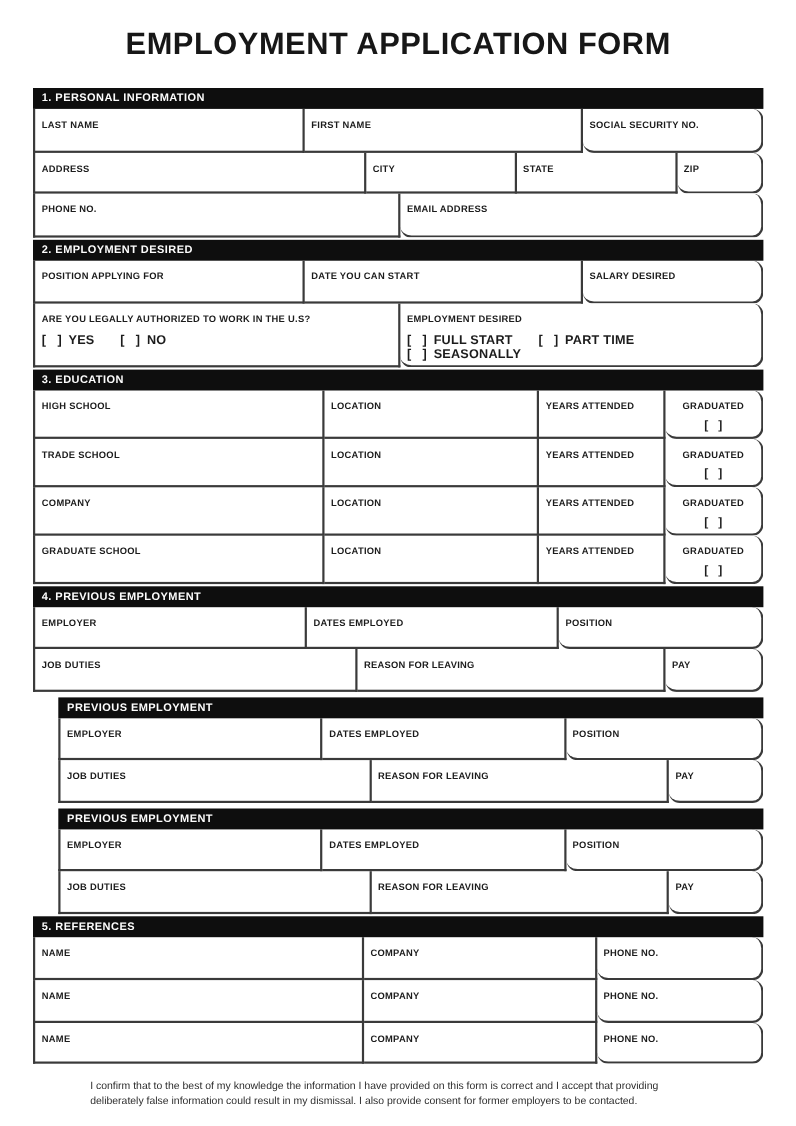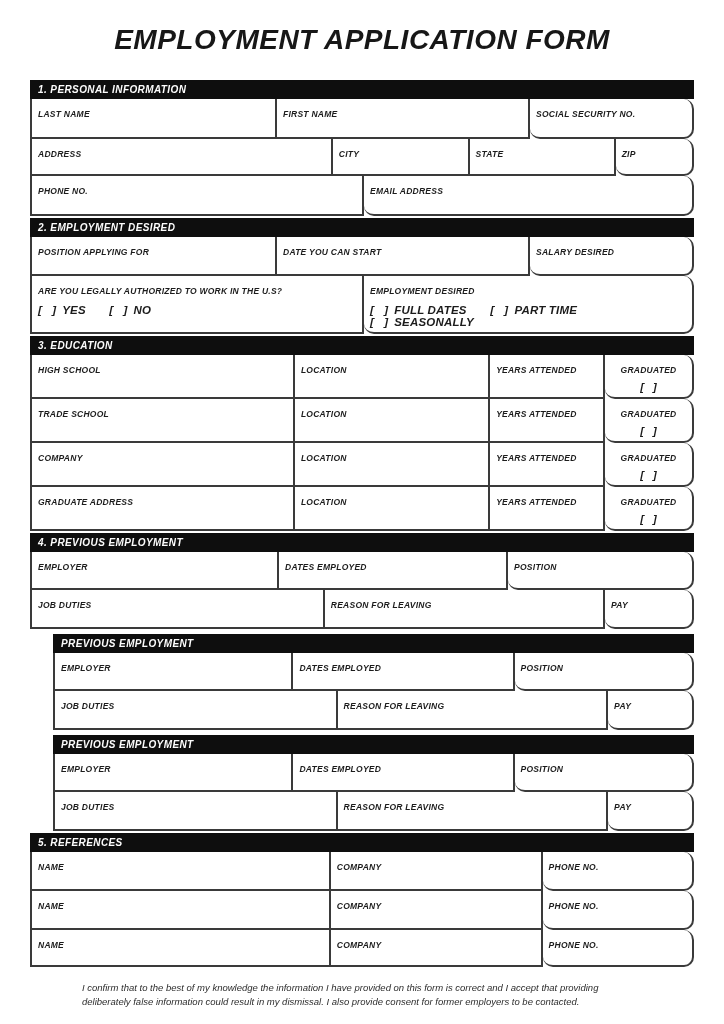--- a/index.html
+++ b/index.html
@@ -1,18 +1,18 @@
 <!DOCTYPE html>
 <html><head>
 <meta charset="utf-8">
 <style>
   * { margin:0; padding:0; box-sizing:border-box; }
   html,body { width:724px; height:1024px; background:#ffffff; overflow:hidden; }
   body { font-family:"Liberation Sans", sans-serif; color:#1c1c1c; }
-  .page { padding:24px 30px 0 30px;font-style:italic; }
+  .page { padding:24px 30px 0 30px; }
 
   .title { text-align:center; font-size:28px; font-weight:800; letter-spacing:0.5px;
            color:#171717; margin-bottom:24px; }
 
   .section { margin-top:2px; }
   .section.first { margin-top:0; }
   .section.gap5 { margin-top:5px;margin-left:23px; }
 
   .bar { background:#0e0e0e; color:#fcfcfc; font-size:10px; font-weight:700;
          letter-spacing:0.4px; padding:3px 0 3px 8px; line-height:13px; }
@@ -84,21 +84,21 @@
       <div class="cell c-503">
         <span class="label">ARE YOU LEGALLY AUTHORIZED TO WORK IN THE U.S?</span>
         <div class="cb-line">
           <span class="opt"><span class="cb">[&nbsp;&nbsp;&nbsp;]</span><span>YES</span></span>
           <span class="opt"><span class="cb">[&nbsp;&nbsp;&nbsp;]</span><span>NO</span></span>
         </div>
       </div>
       <div class="cell c-497">
         <span class="label">EMPLOYMENT DESIRED</span>
         <div class="cb-line">
-          <span class="opt"><span class="cb">[&nbsp;&nbsp;&nbsp;]</span><span>FULL DATES</span></span>
+          <span class="opt"><span class="cb">[&nbsp;&nbsp;&nbsp;]</span><span>FULL START</span></span>
           <span class="opt"><span class="cb">[&nbsp;&nbsp;&nbsp;]</span><span>PART TIME</span></span>
           <span class="opt"><span class="cb">[&nbsp;&nbsp;&nbsp;]</span><span>SEASONALLY</span></span>
         </div>
       </div>
     </div>
   </div>
 
   <div class="section">
     <div class="bar">3. EDUCATION</div>
 
@@ -126,21 +126,21 @@
       <div class="cell c-399"><span class="label">COMPANY</span></div>
       <div class="cell c-294"><span class="label">LOCATION</span></div>
       <div class="cell c-173"><span class="label">YEARS ATTENDED</span></div>
       <div class="cell c-134 center">
         <span class="label">GRADUATED</span>
         <div class="cb-under">[&nbsp;&nbsp;&nbsp;]</div>
       </div>
     </div>
 
     <div class="row r40">
-      <div class="cell c-399"><span class="label">GRADUATE ADDRESS</span></div>
+      <div class="cell c-399"><span class="label">GRADUATE SCHOOL</span></div>
       <div class="cell c-294"><span class="label">LOCATION</span></div>
       <div class="cell c-173"><span class="label">YEARS ATTENDED</span></div>
       <div class="cell c-134 center">
         <span class="label">GRADUATED</span>
         <div class="cb-under">[&nbsp;&nbsp;&nbsp;]</div>
       </div>
     </div>
   </div>
 
   <div class="section">

